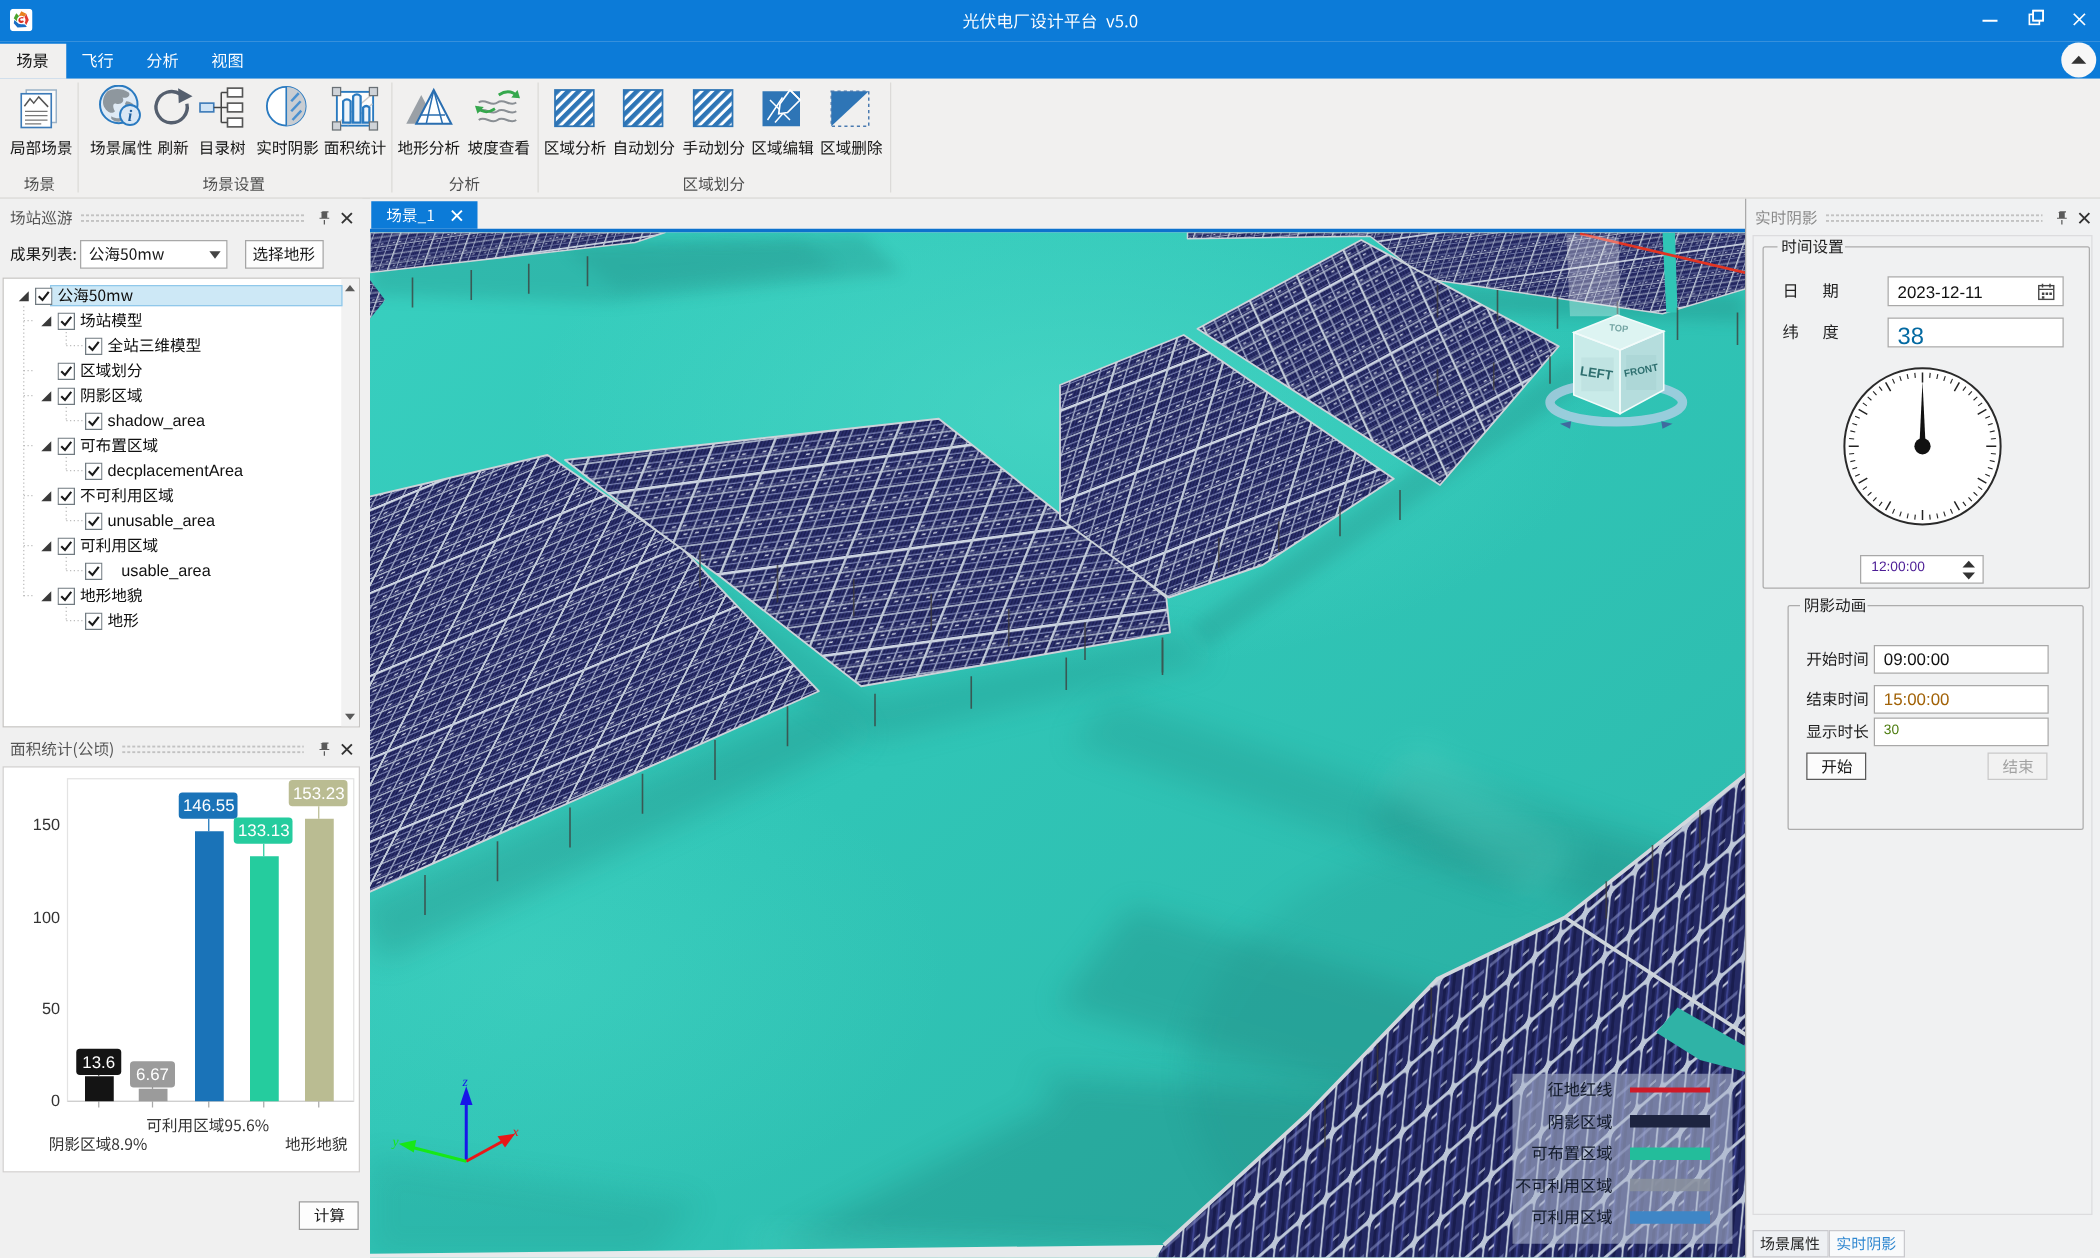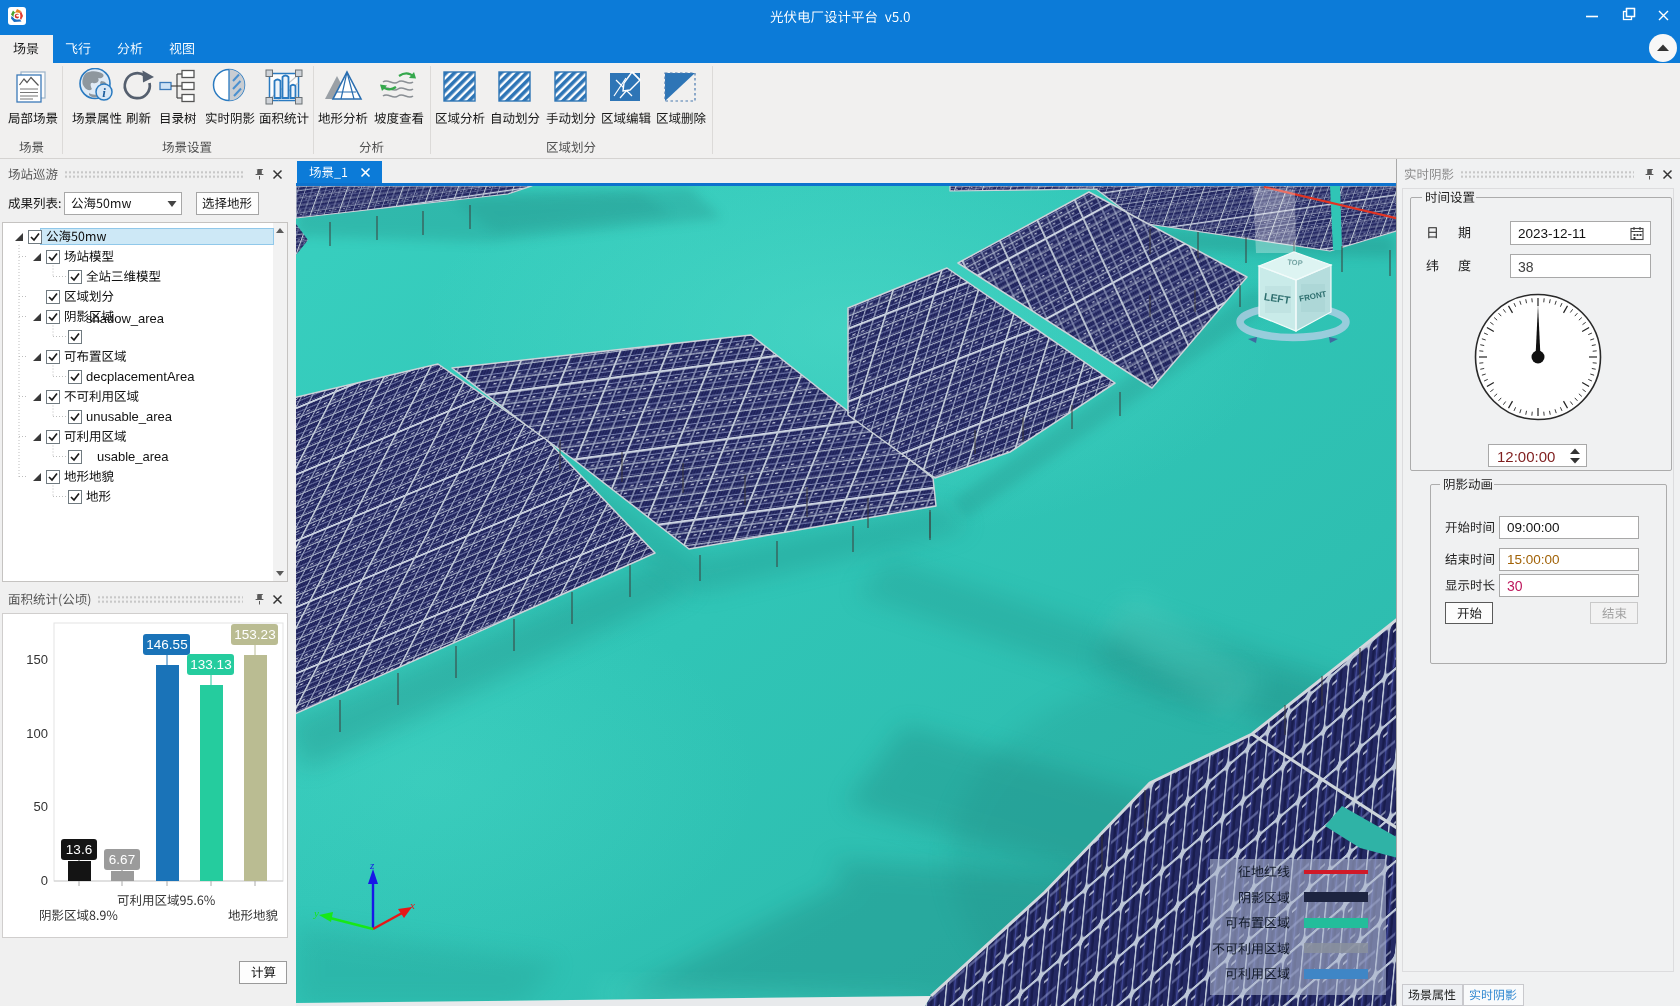--- a/index.html
+++ b/index.html
@@ -480,21 +480,21 @@
       <use href="#g9634" x="0"></use>
       <use href="#g5F71" x="1000"></use>
       <use href="#g533A" x="2000"></use>
       <use href="#g57DF" x="3000"></use>
     </g>
   </svg>
 <svg class="abs" style="left:68px;top:330px" width="14" height="14">
     <rect x="0.5" y="0.5" width="13" height="13" fill="#fff" stroke="#707a80"></rect>
     <path d="M3 7 L6 10 L11 3.5" fill="none" stroke="#1a1a1a" stroke-width="1.7"></path>
   </svg>
-<div class="abs" style="left:86px;top:311px;font-size:13px;color:#111">shadow_area</div>
+<div class="abs" style="left:86px;top:329px;font-size:13px;color:#111">shadow_area</div>
 <svg class="abs" style="left:32px;top:352px" width="10" height="10">
     <path d="M9 1 L9 9 L1 9 Z" fill="#3a3a3a"></path>
   </svg>
 <svg class="abs" style="left:46px;top:350px" width="14" height="14">
     <rect x="0.5" y="0.5" width="13" height="13" fill="#fff" stroke="#707a80"></rect>
     <path d="M3 7 L6 10 L11 3.5" fill="none" stroke="#1a1a1a" stroke-width="1.7"></path>
   </svg>
 <svg class="ct" style="left:64.0px;top:348.2px;width:62.5px;height:16.5px;" viewBox="0 0 62.5 16.5">
     <g transform="translate(0,12.88) scale(0.01250,-0.01250)" fill="#111">
       <use href="#g53EF" x="0"></use>
@@ -729,21 +729,21 @@
     <g transform="translate(0,13.39) scale(0.01300,-0.01300)" fill="#222">
       <use href="#g7EAC" x="0"></use>
     </g>
   </svg>
 <svg class="ct" style="left:1458.0px;top:257.4px;width:13.0px;height:17.2px;" viewBox="0 0 13.0 17.2">
     <g transform="translate(0,13.39) scale(0.01300,-0.01300)" fill="#222">
       <use href="#g5EA6" x="0"></use>
     </g>
   </svg>
 <div class="in" style="left:1510px;top:254px;width:141px;height:24px"></div>
-<div class="abs" style="left:1518px;top:259px;font-size:14px;color:#404040">38</div>
+<div class="abs" style="left:1518px;top:259px;font-size:19px;color:#0369a1">38</div>
 <svg class="abs" style="left:1474px;top:293px" width="128" height="128" viewBox="0 0 128 128">
     <circle cx="64" cy="64" r="62.5" fill="#fff" stroke="#2a2a2a" stroke-width="1.6"></circle>
     <line x1="64.00" y1="13.00" x2="64.00" y2="5.00" stroke="#222" stroke-width="1.2"></line>
     <line x1="69.75" y1="9.30" x2="70.17" y2="5.32" stroke="#222" stroke-width="0.9"></line>
     <line x1="75.44" y1="10.20" x2="76.27" y2="6.29" stroke="#222" stroke-width="0.9"></line>
     <line x1="81.00" y1="11.69" x2="82.23" y2="7.89" stroke="#222" stroke-width="0.9"></line>
     <line x1="86.37" y1="13.75" x2="88.00" y2="10.10" stroke="#222" stroke-width="0.9"></line>
     <line x1="89.50" y1="19.83" x2="93.50" y2="12.90" stroke="#222" stroke-width="1.2"></line>
     <line x1="96.33" y1="19.50" x2="98.68" y2="16.27" stroke="#222" stroke-width="0.9"></line>
     <line x1="100.80" y1="23.13" x2="103.48" y2="20.15" stroke="#222" stroke-width="0.9"></line>
@@ -796,21 +796,21 @@
     <line x1="31.67" y1="19.50" x2="29.32" y2="16.27" stroke="#222" stroke-width="0.9"></line>
     <line x1="38.50" y1="19.83" x2="34.50" y2="12.90" stroke="#222" stroke-width="1.2"></line>
     <line x1="41.63" y1="13.75" x2="40.00" y2="10.10" stroke="#222" stroke-width="0.9"></line>
     <line x1="47.00" y1="11.69" x2="45.77" y2="7.89" stroke="#222" stroke-width="0.9"></line>
     <line x1="52.56" y1="10.20" x2="51.73" y2="6.29" stroke="#222" stroke-width="0.9"></line>
     <line x1="58.25" y1="9.30" x2="57.83" y2="5.32" stroke="#222" stroke-width="0.9"></line>
     <path d="M61.5 64 L64 12 L66.5 64 Z" fill="#111"></path>
     <circle cx="64" cy="64" r="6.5" fill="#111"></circle>
   </svg>
 <div class="in" style="left:1488px;top:444px;width:99px;height:23px"></div>
-<div class="abs" style="left:1497px;top:448px;font-size:15px;color:#7f1d1d">12:00:00</div>
+<div class="abs" style="left:1497px;top:448px;font-size:11px;color:#4c1d95">12:00:00</div>
 <svg class="abs" style="left:1567px;top:447px" width="16" height="18" viewBox="0 0 16 18">
 <path d="M3 7 L8 1.5 L13 7 Z" fill="#333"></path>
     <path d="M3 11 L8 16.5 L13 11 Z" fill="#333"></path>
   </svg>
 <div class="fs" style="left:1430px;top:484px;width:237px;height:180px"></div>
 <div class="fslab" style="left:1440px;top:477px;width:54px;height:14px"></div>
 <svg class="ct" style="left:1443.0px;top:475.8px;width:50.0px;height:16.5px;" viewBox="0 0 50.0 16.5">
     <g transform="translate(0,12.88) scale(0.01250,-0.01250)" fill="#222">
       <use href="#g9634" x="0"></use>
       <use href="#g5F71" x="1000"></use>
@@ -840,21 +840,21 @@
 <div class="abs" style="left:1507px;top:552px;font-size:13.5px;color:#a16207">15:00:00</div>
 <svg class="ct" style="left:1445.0px;top:577.2px;width:50.0px;height:16.5px;" viewBox="0 0 50.0 16.5">
     <g transform="translate(0,12.88) scale(0.01250,-0.01250)" fill="#222">
       <use href="#g663E" x="0"></use>
       <use href="#g793A" x="1000"></use>
       <use href="#g65F6" x="2000"></use>
       <use href="#g957F" x="3000"></use>
     </g>
   </svg>
 <div class="in" style="left:1499px;top:574px;width:140px;height:23px"></div>
-<div class="abs" style="left:1507px;top:578px;font-size:14px;color:#be185d">30</div>
+<div class="abs" style="left:1507px;top:578px;font-size:11px;color:#4d7c0f">30</div>
 <div class="in" style="left:1445px;top:602px;width:48px;height:22px;background:#fcfcfc;border-color:#5a5a5a"></div>
 <svg class="ct" style="left:1456.5px;top:604.8px;width:25.0px;height:16.5px;" viewBox="0 0 25.0 16.5">
     <g transform="translate(0,12.88) scale(0.01250,-0.01250)" fill="#1a1a1a">
       <use href="#g5F00" x="0"></use>
       <use href="#g59CB" x="1000"></use>
     </g>
   </svg>
 <div class="in" style="left:1590px;top:602px;width:48px;height:22px;background:#f2f2f2;border-color:#c9c9c9"></div>
 <svg class="ct" style="left:1601.5px;top:604.8px;width:25.0px;height:16.5px;" viewBox="0 0 25.0 16.5">
     <g transform="translate(0,12.88) scale(0.01250,-0.01250)" fill="#a0a0a0">

